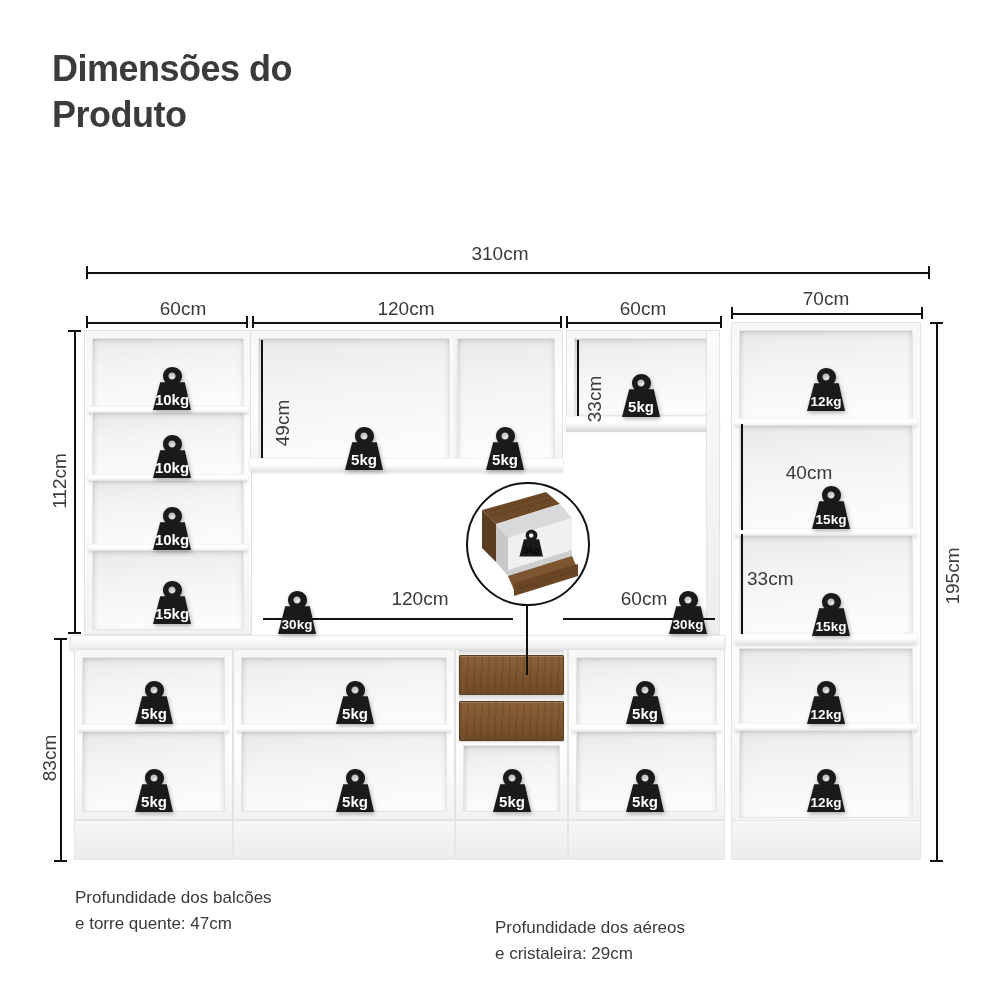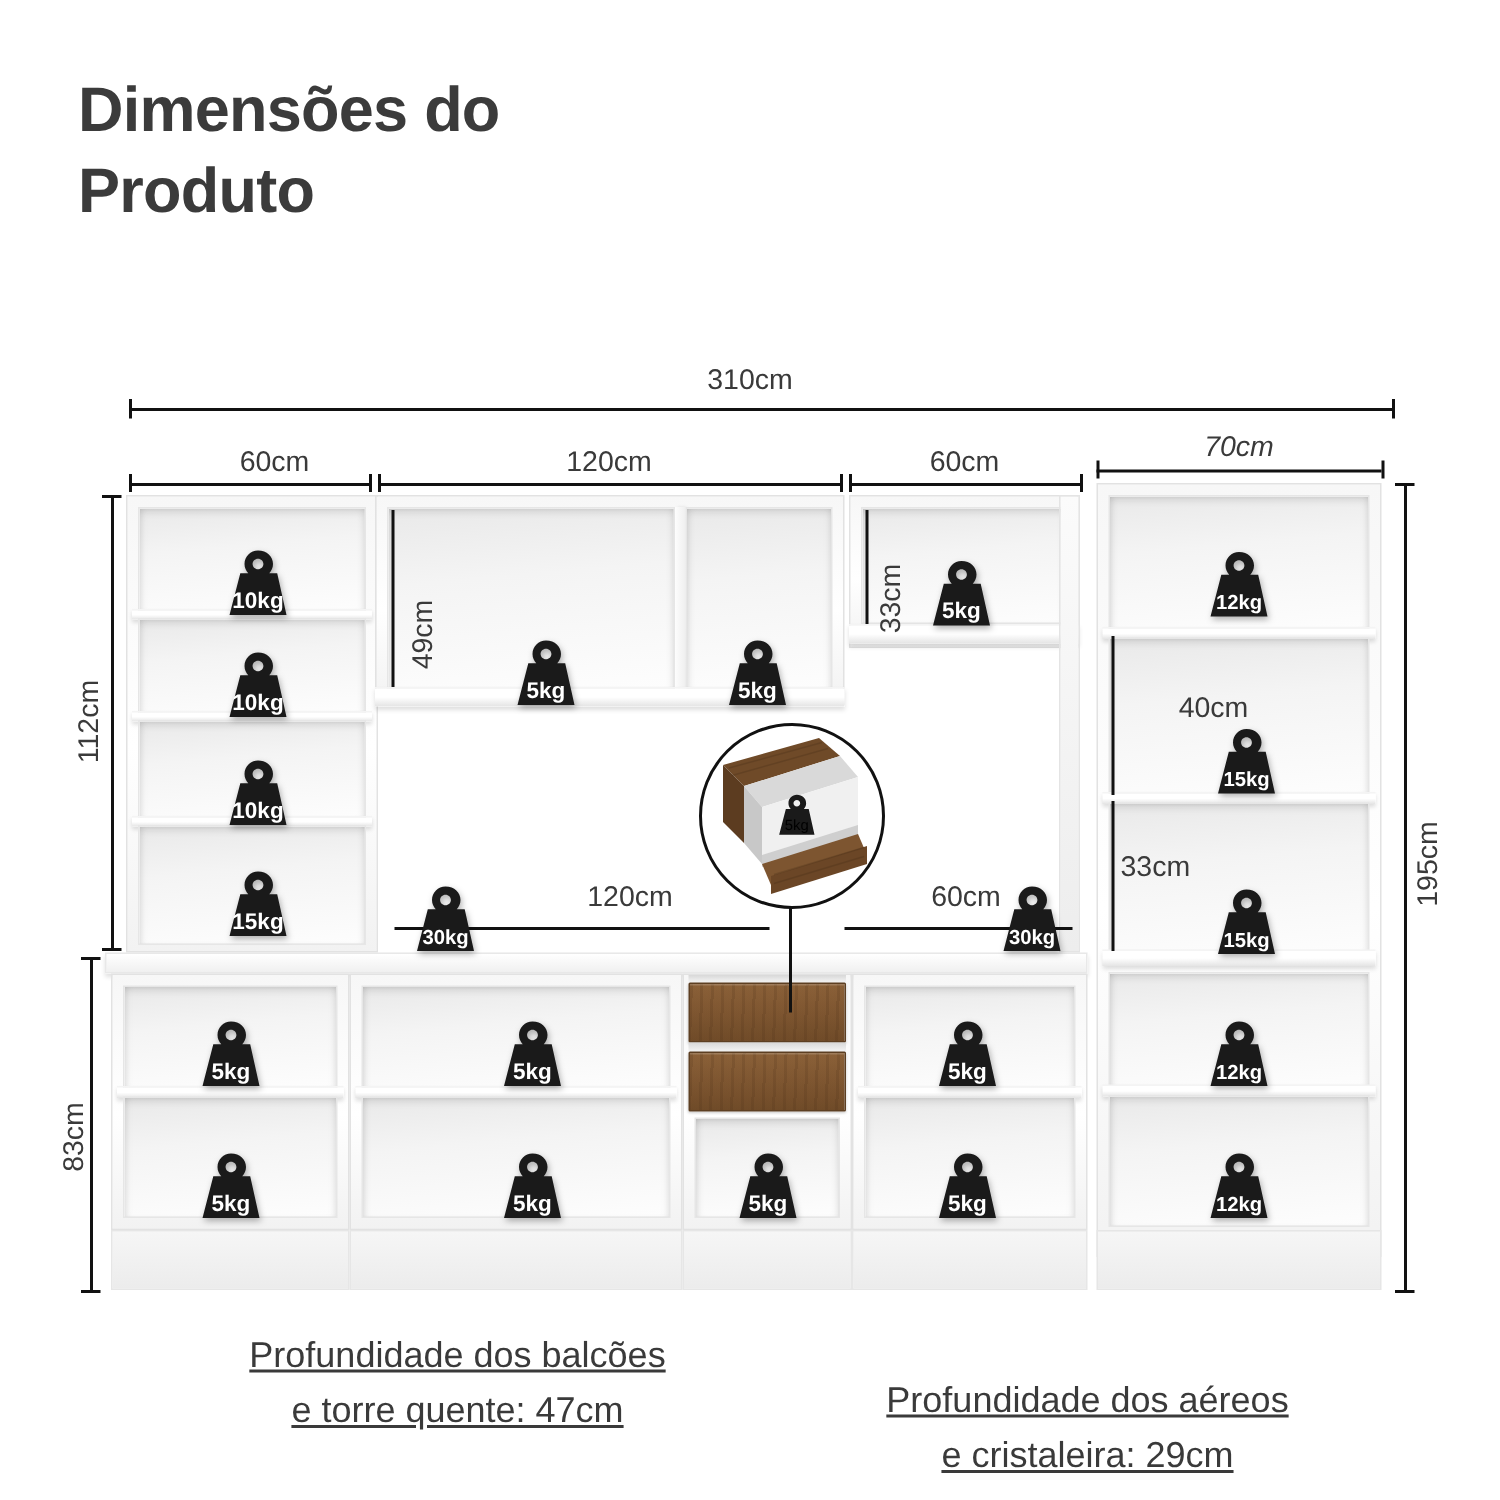--- a/index.html
+++ b/index.html
@@ -15,21 +15,21 @@
     color: #3a3a3a;
     overflow: hidden;
   }
 
   
   #title {
     position: absolute;
     left: 52px;
     top: 46px;
     width: 520px;
-    font-size: 42px;
+    font-size: 36px;
     font-weight: bold;
     line-height: 1.28;
     letter-spacing: -0.5px;
     color: #3b3b3b;
     white-space: pre-line;
   }
 
   
   .dim-label {
     position: absolute;
@@ -151,26 +151,25 @@
   }
   #callout .cal-inner { position: absolute; inset: 0; }
   .callout-leader {
     position: absolute;
     border-left: 2px solid #111;
   }
 
   
   .caption {
     position: absolute;
-    font-size: 24px;
+    font-size: 17px;
     line-height: 1.55;
-    text-align: center;
+    text-align: left;
     color: #3a3a3a;
     white-space: pre-line;
-    text-decoration: underline;
   }
 </style>
 </head>
 <body>
 
 <div id="title">Dimensões do
 Produto</div>
 
 <div id="stage">
 
@@ -250,21 +249,21 @@
 <div class="dim-label" style="left:341px; top:298px; width:130px;">120cm</div>
 <div class="hline" style="left:252px; top:322px; width:308px;"></div>
 <div class="vline" style="left:252px; top:316px; height:12px;"></div>
 <div class="vline" style="left:560px; top:316px; height:12px;"></div>
 
 <div class="dim-label" style="left:578px; top:298px; width:130px;">60cm</div>
 <div class="hline" style="left:566px; top:322px; width:154px;"></div>
 <div class="vline" style="left:566px; top:316px; height:12px;"></div>
 <div class="vline" style="left:720px; top:316px; height:12px;"></div>
 
-<div class="dim-label" style="left:761px; top:288px; width:130px;font-style:italic;">70cm</div>
+<div class="dim-label" style="left:761px; top:288px; width:130px;">70cm</div>
 <div class="hline" style="left:731px; top:313px; width:190px;"></div>
 <div class="vline" style="left:731px; top:307px; height:12px;"></div>
 <div class="vline" style="left:921px; top:307px; height:12px;"></div>
 
 <div class="dim-label vert" style="left:-5px; top:470px; width:130px; transform:rotate(-90deg);">112cm</div>
 <div class="vline" style="left:74px; top:330px; height:302px;"></div>
 <div class="hline" style="left:68px; top:330px; width:13px;"></div>
 <div class="hline" style="left:68px; top:632px; width:13px;"></div>
 
 <div class="dim-label vert" style="left:-15px; top:747px; width:130px; transform:rotate(-90deg);">83cm</div>

